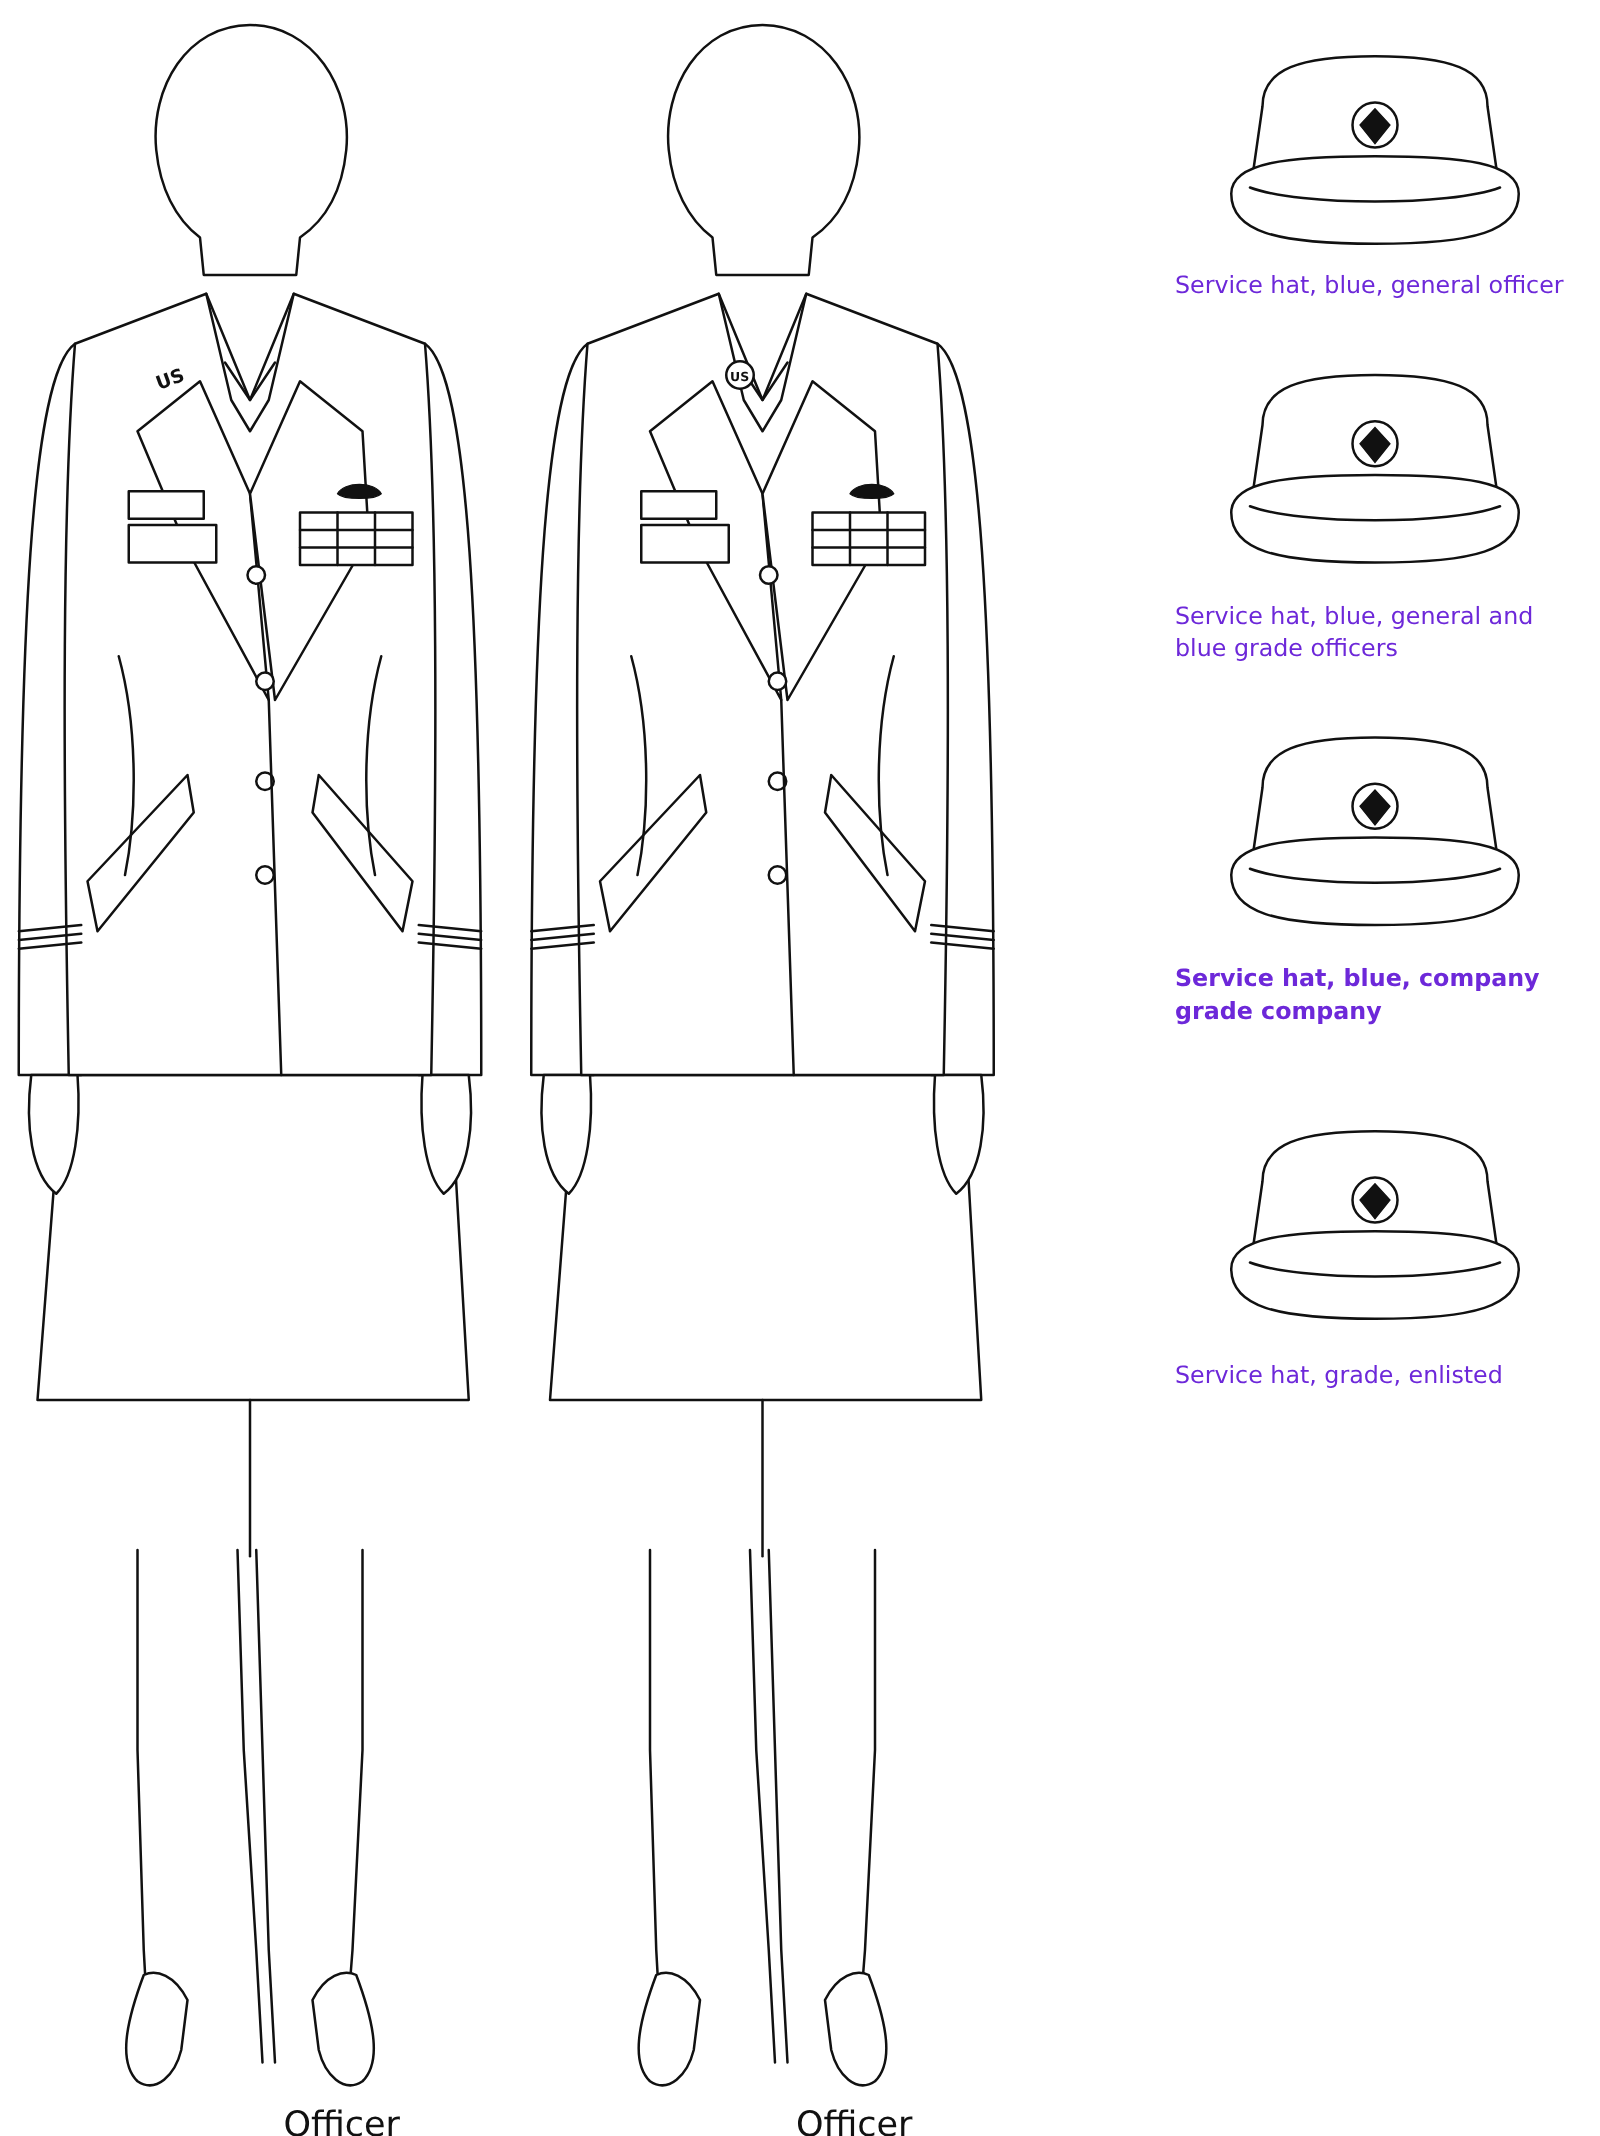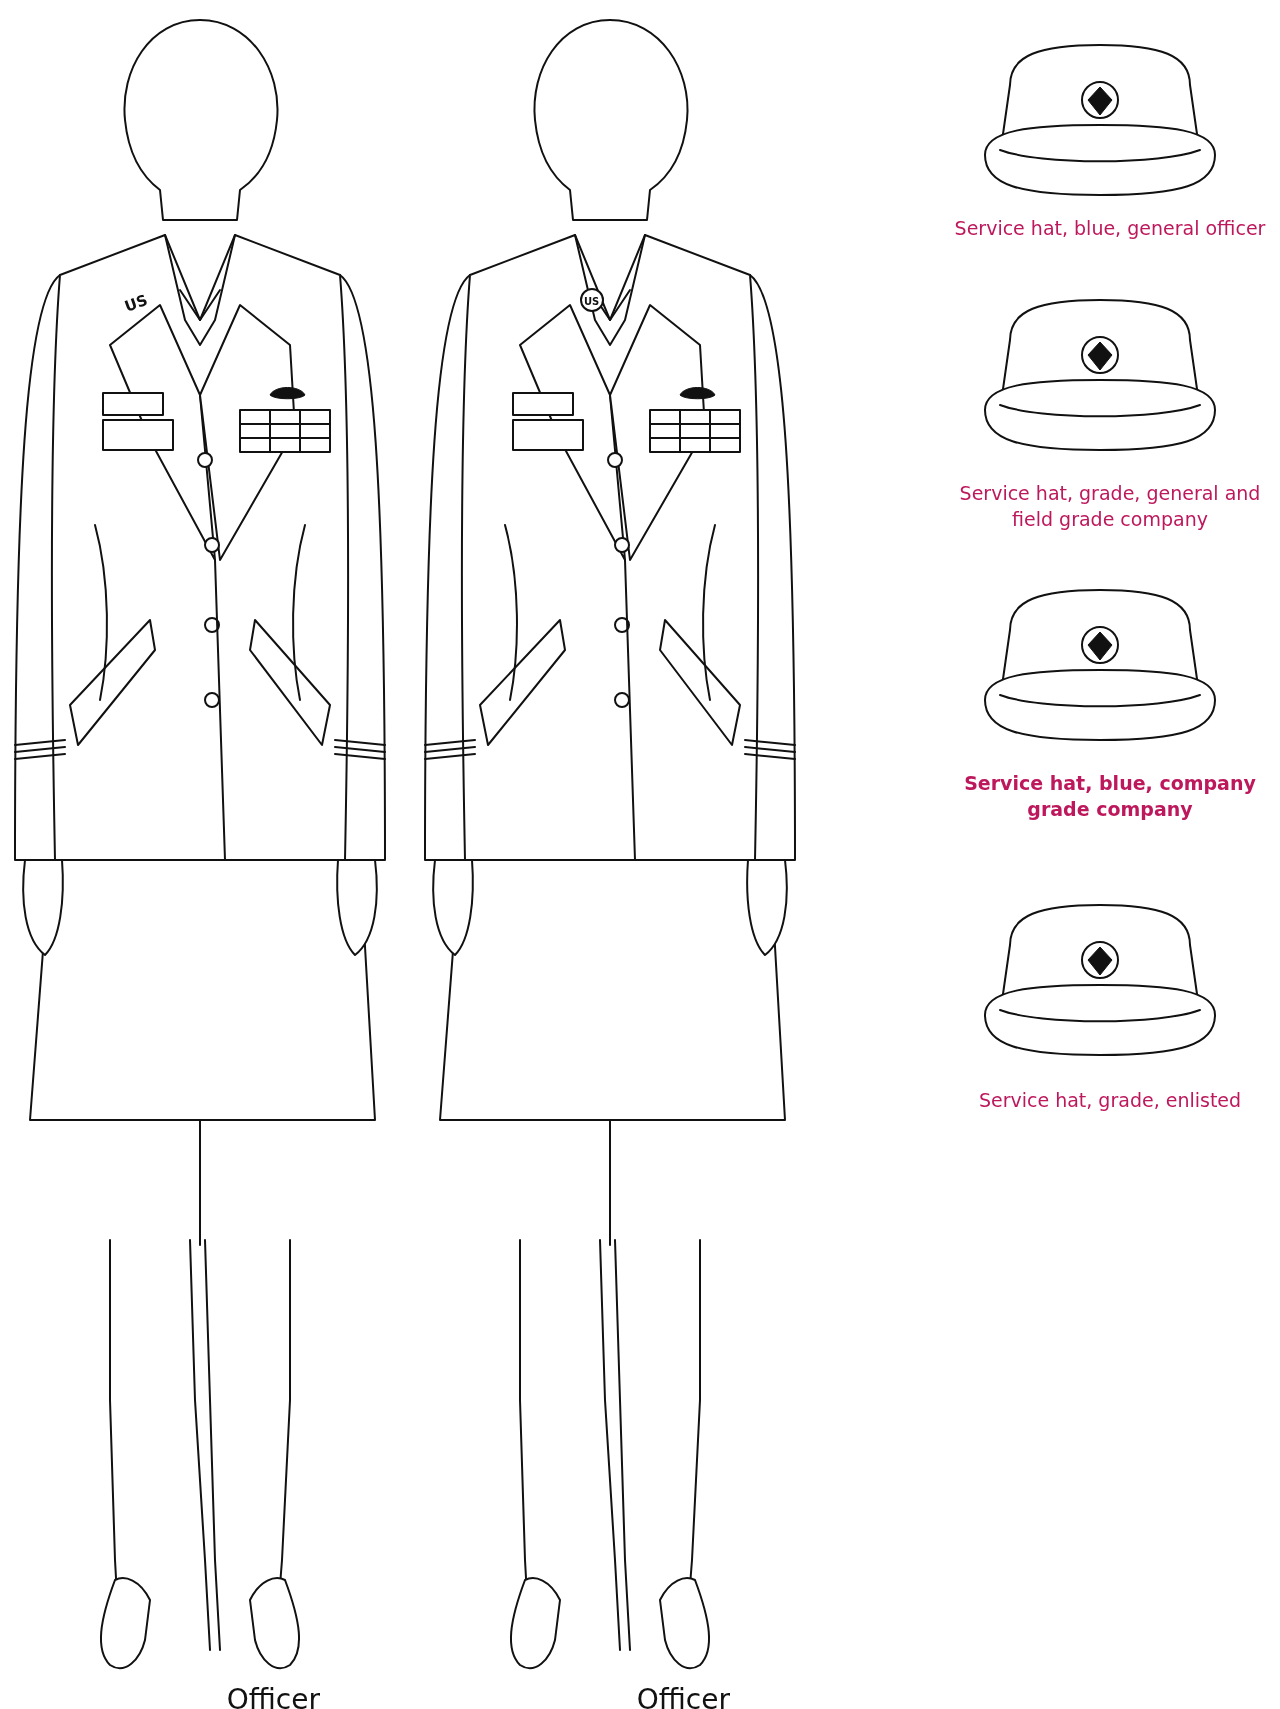--- a/index.html
+++ b/index.html
@@ -1,18 +1,18 @@
 <!DOCTYPE html>
 <html><head>
 <meta charset="utf-8">
 <style>
   html,body{margin:0;padding:0;background:#fff;}
   body{width:1280px;height:1709px;position:relative;overflow:hidden;font-family:"DejaVu Sans","Liberation Sans",sans-serif;color:#111;}
   svg.fig{position:absolute;left:0;top:0;}
-  .label{position:absolute;font-size:19px;text-align:center;line-height:26px;color:#be185d;}
+  .label{position:absolute;font-size:19px;text-align:left;line-height:26px;color:#6d28d9;}
   .fig-label{position:absolute;font-size:28px;text-align:right;color:#111;}
   .ln{fill:none;stroke:#111;stroke-width:2;stroke-linejoin:round;stroke-linecap:round;}
   .lnf{fill:#fff;stroke:#111;stroke-width:2;stroke-linejoin:round;}
   .dark{fill:#111;stroke:#111;stroke-width:1;}
 </style>
 </head>
 <body>
 
 <svg class="fig" width="1280" height="1709" viewBox="0 0 1280 1709">
   <defs>
@@ -101,18 +101,18 @@
   <g>
       <use href="#hat" x="980" y="905"></use>
     </g>
 
   <text x="127" y="312" font-size="15" font-weight="bold" fill="#111" transform="rotate(-20 127 312)">US</text>
   <circle class="lnf" cx="592" cy="300" r="11"></circle>
   <text x="584" y="305" font-size="10" font-weight="bold" fill="#111">US</text>
 </svg>
 
 <div class="label" style="left:940px;top:215px;width:340px;">Service hat, blue, general officer</div>
-<div class="label" style="left:940px;top:480px;width:340px;"><span>Service hat, grade, general and</span><br><span>field grade company</span></div>
+<div class="label" style="left:940px;top:480px;width:340px;"><span>Service hat, blue, general and</span><br><span>blue grade officers</span></div>
 <div class="label" style="left:940px;top:770px;width:340px;font-weight:bold;"><span>Service hat, blue, company</span><br><span>grade company</span></div>
 <div class="label" style="left:940px;top:1087px;width:340px;">Service hat, grade, enlisted</div>
 
 <div class="fig-label" style="left:100px;top:1683px;width:220px;">Officer</div>
 <div class="fig-label" style="left:510px;top:1683px;width:220px;">Officer</div>
 
 </body></html>

